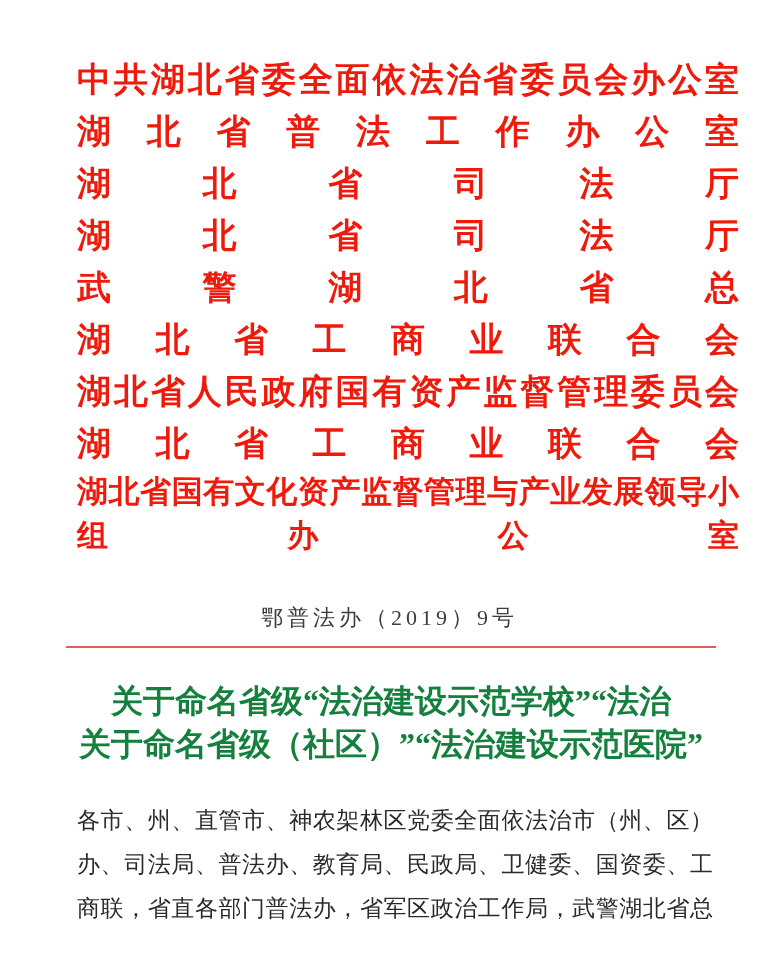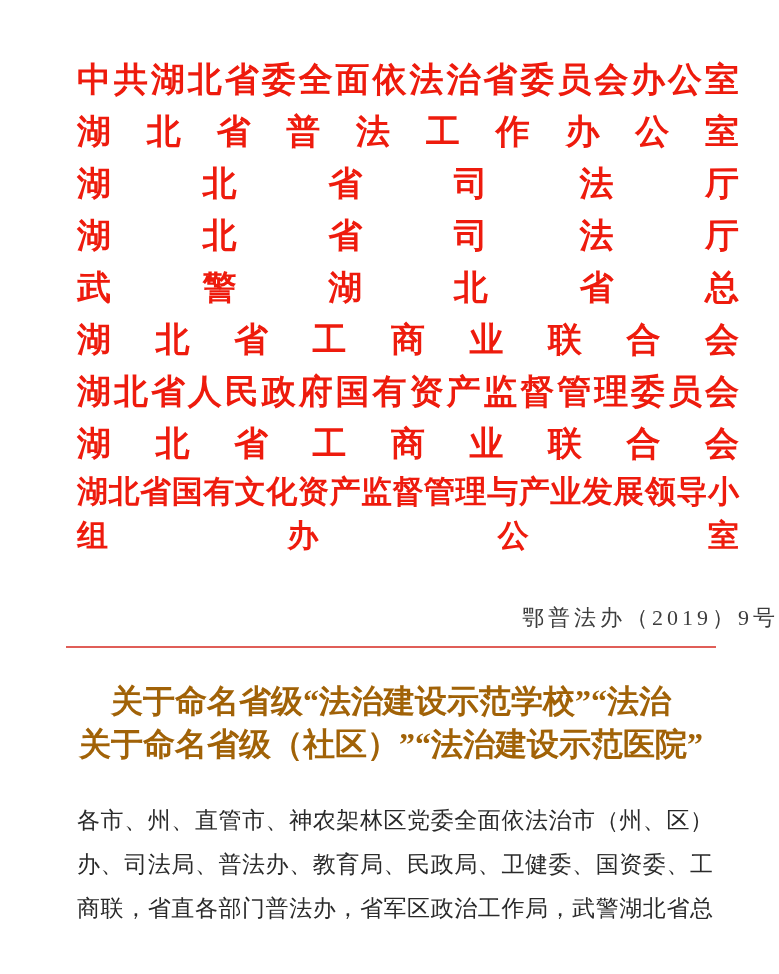--- a/index.html
+++ b/index.html
@@ -30,39 +30,39 @@
   }
   .lh-line--small {
     font-size: 31px;
     line-height: 44px;
   }
   
   .doc-number {
     margin-top: 45px;
     height: 30px;
     line-height: 30px;
-    text-align: right;
+    text-align: center;
     font-size: 22px;
     letter-spacing: 4px;
     color: #3d3d3d;
   }
   
   .red-rule {
     margin: 13px 63px 0 66px;
     height: 0;
     border-top: 2px solid var(--rule, #e05e58);
   }
   
   .doc-title {
     margin: 32px 74px 0 77px;
     text-align: center;
     font-size: 32px;
     font-weight: bold;
     line-height: 43px;
-    color: #a16207;
+    color: #15803d;
   }
   .title-line { display: block; }
   
   .doc-body {
     margin-top: 33px;
     padding: 0 66px 0 77px;
     font-size: 23px;
     line-height: 44px;
     color: #2a2a2a;
   }

